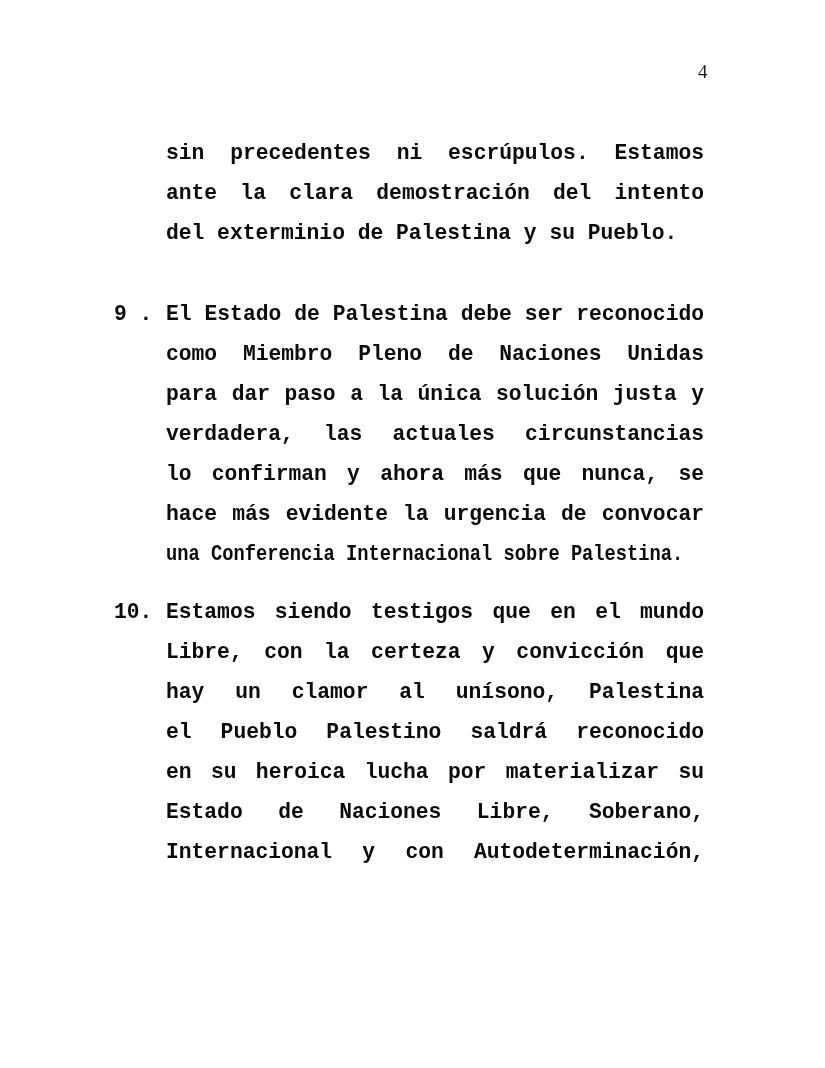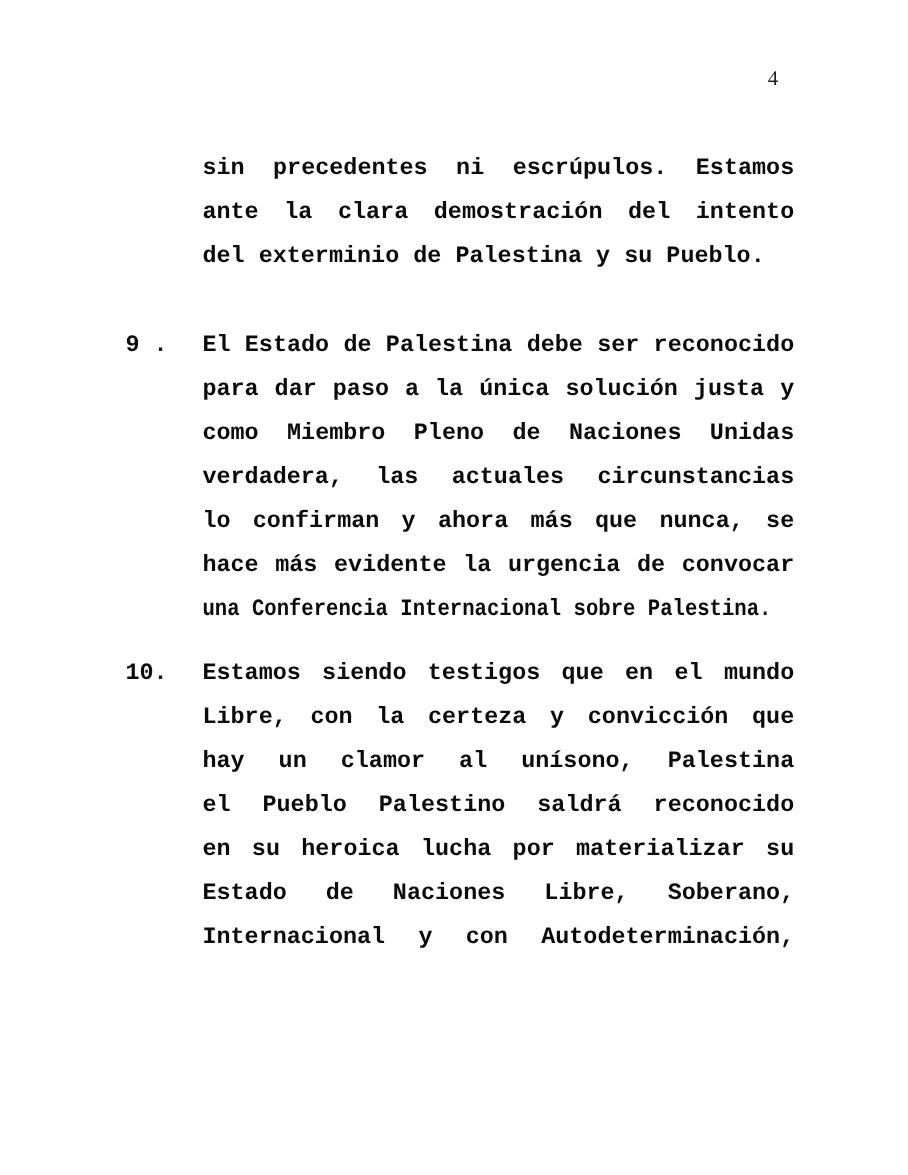--- a/index.html
+++ b/index.html
@@ -32,21 +32,21 @@
     position: absolute;
     left: 0;
     top: 0;
     font-size: 21.3px;
     line-height: 40px;
     white-space: pre;
   }
   
   .marker.spread { letter-spacing: 0.6em; }
   .lines {
-    margin-left: 70px;
+    margin-left: 52px;
     width: 538px;
   }
   .line {
     font-size: 21.3px;
     line-height: 40px;
     height: 40px;
     text-align: justify;
     text-align-last: justify;
   }
   .line.natural {
@@ -74,22 +74,22 @@
       <div class="line">sin precedentes ni escrúpulos. Estamos</div>
       <div class="line">ante la clara demostración del intento</div>
       <div class="line natural">del exterminio de Palestina y su Pueblo.</div>
     </div>
   </section>
 
   <section class="para" style="top:294px">
     <span class="marker spread">9.</span>
     <div class="lines">
       <div class="line">El Estado de Palestina debe ser reconocido</div>
+      <div class="line">como Miembro Pleno de Naciones Unidas</div>
       <div class="line">para dar paso a la única solución justa y</div>
-      <div class="line">como Miembro Pleno de Naciones Unidas</div>
       <div class="line">verdadera, las actuales circunstancias</div>
       <div class="line">lo confirman y ahora más que nunca, se</div>
       <div class="line">hace más evidente la urgencia de convocar</div>
       <div class="line condensed">una Conferencia Internacional sobre Palestina.</div>
     </div>
   </section>
 
   <section class="para" style="top:592px">
     <span class="marker">10.</span>
     <div class="lines">

